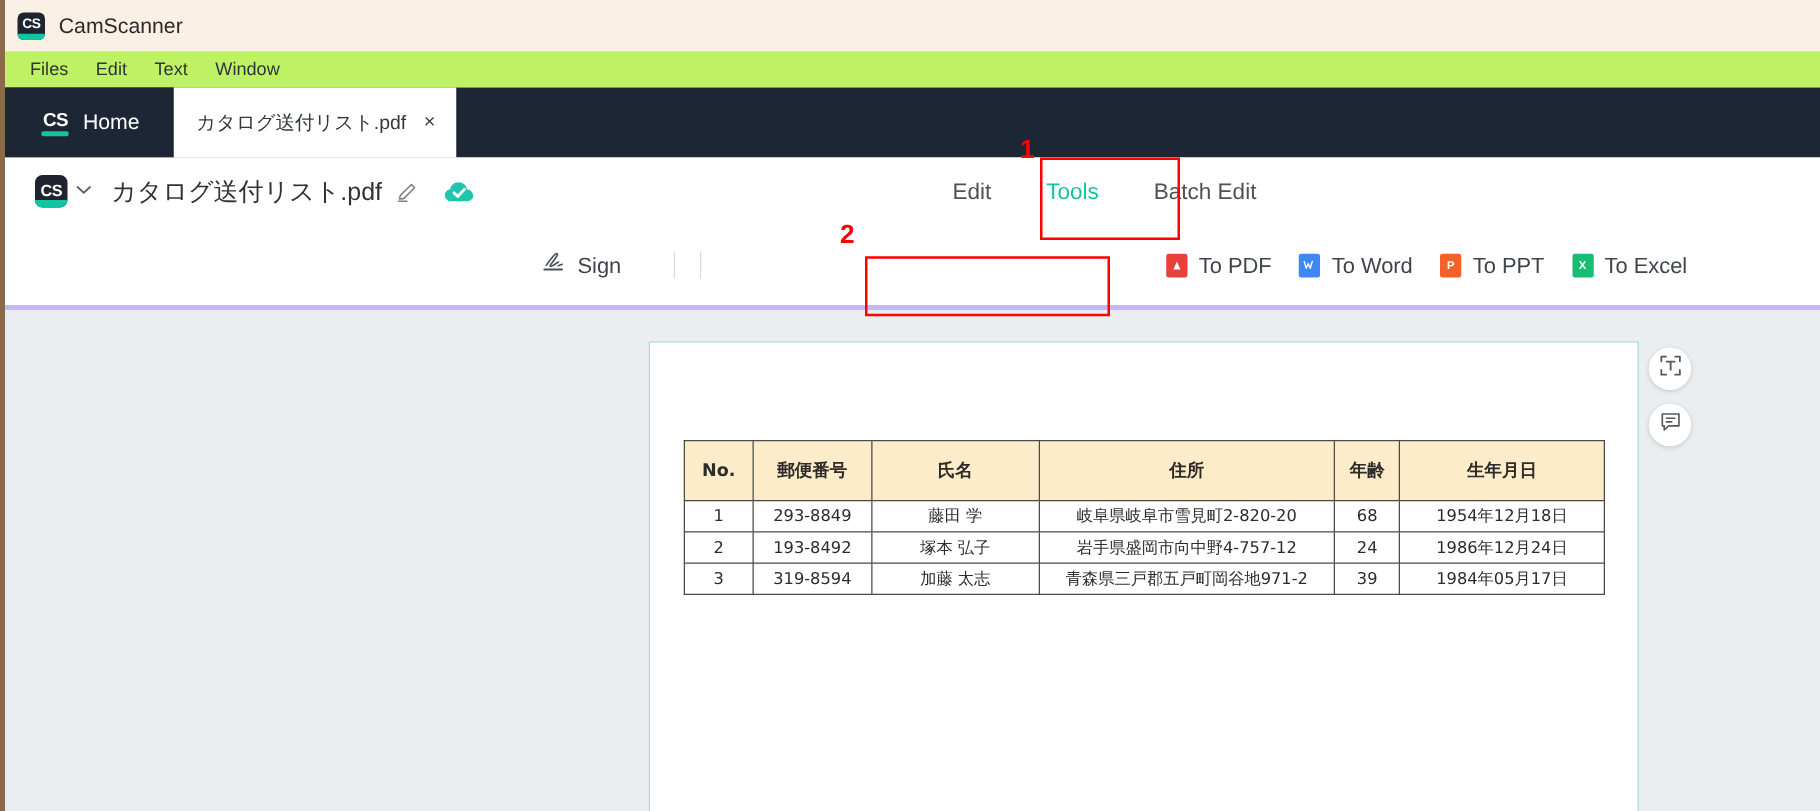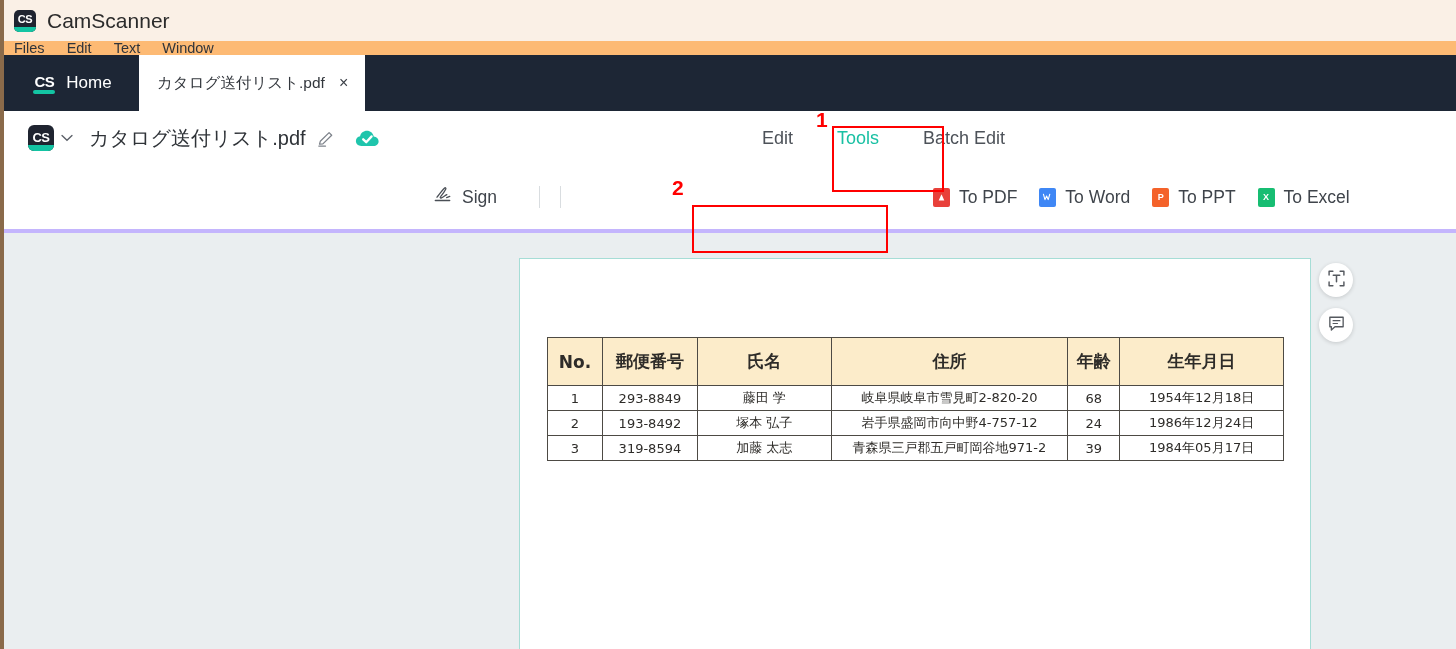--- a/index.html
+++ b/index.html
@@ -31,27 +31,27 @@
   }
   .cs-logo span {
     color: #fff; font-size: 11px; font-weight: bold;
     letter-spacing: -0.5px; line-height: 1; margin-top: -2px;
   }
   .cs-logo::after {
     content: ""; position: absolute; left: 0; right: 0; bottom: 0;
     height: 5px; background: #13c4a3;
   }
   .app-title {
-    margin-left: 11px; font-size: 21px; color: #2b2b2b;
+    margin-left: 11px; font-size: 17px; color: #2b2b2b;
   }
 
   
   .menubar {
-    height: 14px; background: #fdba74;
-    display: flex; align-items: center; padding-left: 10px; gap: 22px;
+    height: 29px; background: #bef264;
+    display: flex; align-items: center; padding-left: 20px; gap: 22px;
     flex: none;
   }
   .menubar .mi { font-size: 14.5px; color: #30343a; cursor: default; }
 
   
   .tabstrip {
     height: 56px; background: #1d2635;
     display: flex; align-items: stretch; flex: none;
   }
   .home-tab {
@@ -134,21 +134,21 @@
   }
   .doc-table {
     position: absolute; left: 27px; top: 78px; width: 737px;
     border-collapse: collapse;
     font-family: "DejaVu Sans", sans-serif;
   }
   .doc-table th, .doc-table td {
     border: 1px solid #4d4a44; text-align: center; color: #2e2c29;
   }
   .doc-table th {
-    background: #fcecca; font-size: 17px; font-weight: bold;
+    background: #fcecca; font-size: 14px; font-weight: bold;
     height: 48px; padding: 0 4px;
   }
   .doc-table td { font-size: 13px; height: 25px; padding: 0 4px; }
   .col-no { width: 55px; }
   .col-zip { width: 95px; }
   .col-name { width: 134px; }
   .col-addr { width: 237px; }
   .col-age { width: 52px; }
   .col-bday { width: 164px; }
 

